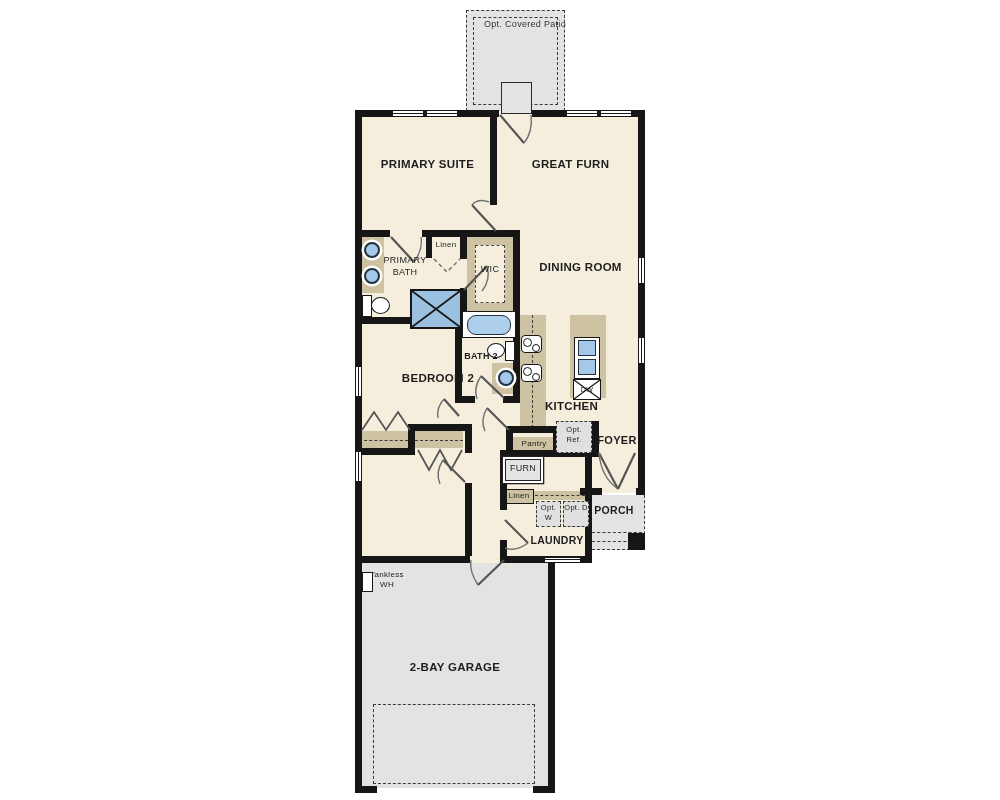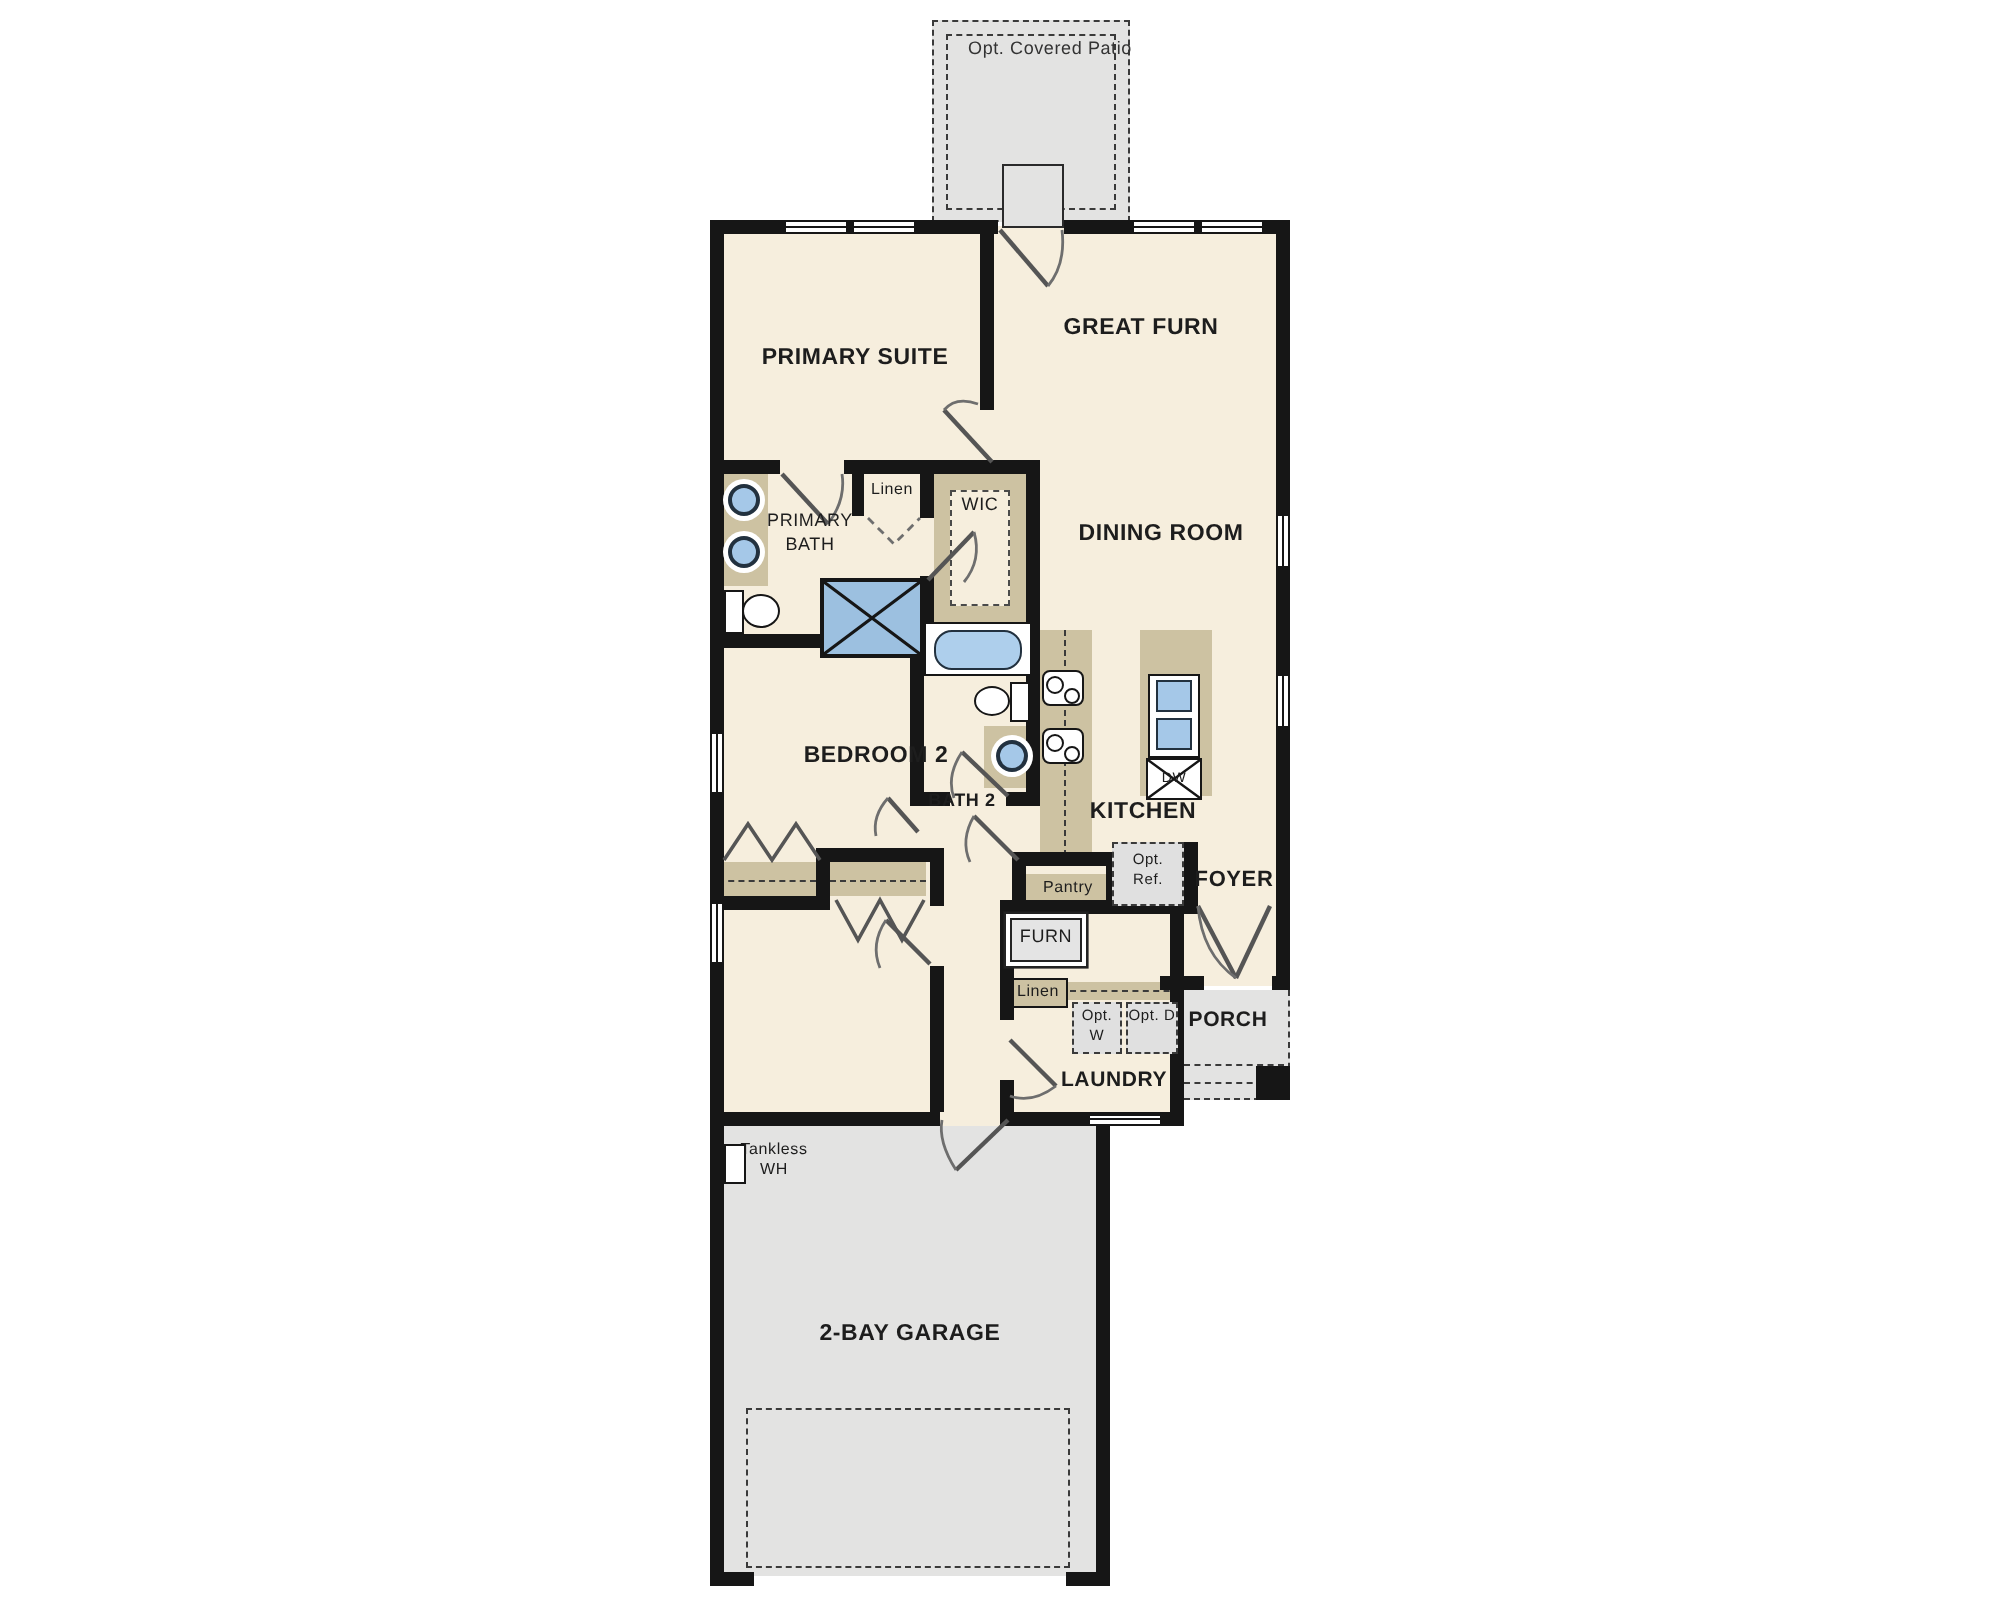--- a/index.html
+++ b/index.html
@@ -180,28 +180,28 @@
     </g>
     <g stroke="#161616" stroke-width="1.6" fill="none">
 
       <path d="M412,291 L460,327 M460,291 L412,327"></path>
 
       <path d="M574,380 L600,399 M600,380 L574,399" stroke-width="1.2"></path>
     </g>
   </svg>
 
   <div class="lbl small" style="left:468px;top:19px;width:114px;font-size:9px;color:#333;">Opt. Covered Patio</div>
-  <div class="lbl room" style="left:375px;top:157px;width:105px;margin-top:15px;">PRIMARY SUITE</div>
+  <div class="lbl room" style="left:375px;top:157px;width:105px;">PRIMARY SUITE</div>
   <div class="lbl room" style="left:518px;top:157px;width:105px;">GREAT FURN</div>
   <div class="lbl" style="left:374px;top:255px;width:62px;font-size:9px;font-weight:normal;">PRIMARY BATH</div>
   <div class="lbl small" style="left:430px;top:240px;width:32px;">Linen</div>
-  <div class="lbl small" style="left:474px;top:247px;width:32px;font-size:9px;">WIC</div>
+  <div class="lbl small" style="left:474px;top:264px;width:32px;font-size:9px;">WIC</div>
   <div class="lbl room" style="left:538px;top:260px;width:85px;">DINING ROOM</div>
   <div class="lbl room" style="left:360px;top:371px;width:100px;padding-left:28px;">BEDROOM 2</div>
-  <div class="lbl" style="left:460px;top:351px;width:42px;font-size:9px;font-weight:bold;margin-top:44px;">BATH 2</div>
+  <div class="lbl" style="left:460px;top:351px;width:42px;font-size:9px;font-weight:bold;">BATH 2</div>
   <div class="lbl room" style="left:529px;top:399px;width:85px;">KITCHEN</div>
   <div class="lbl small" style="left:514px;top:439px;width:40px;">Pantry</div>
   <div class="lbl small" style="left:560px;top:425px;width:28px;font-size:7.5px;">Opt. Ref.</div>
   <div class="lbl room" style="left:594px;top:433px;width:46px;font-size:11px;">FOYER</div>
   <div class="lbl small" style="left:507px;top:463px;width:32px;font-size:9px;z-index:41;">FURN</div>
   <div class="lbl small" style="left:505px;top:491px;width:28px;z-index:41;">Linen</div>
   <div class="lbl small" style="left:537px;top:503px;width:23px;font-size:7.5px;z-index:41;">Opt. W</div>
   <div class="lbl small" style="left:564px;top:503px;width:24px;font-size:7.5px;z-index:41;">Opt. D</div>
   <div class="lbl room" style="left:589px;top:504px;width:50px;font-size:10.5px;">PORCH</div>
   <div class="lbl room" style="left:518px;top:534px;width:78px;font-size:10.5px;">LAUNDRY</div>

